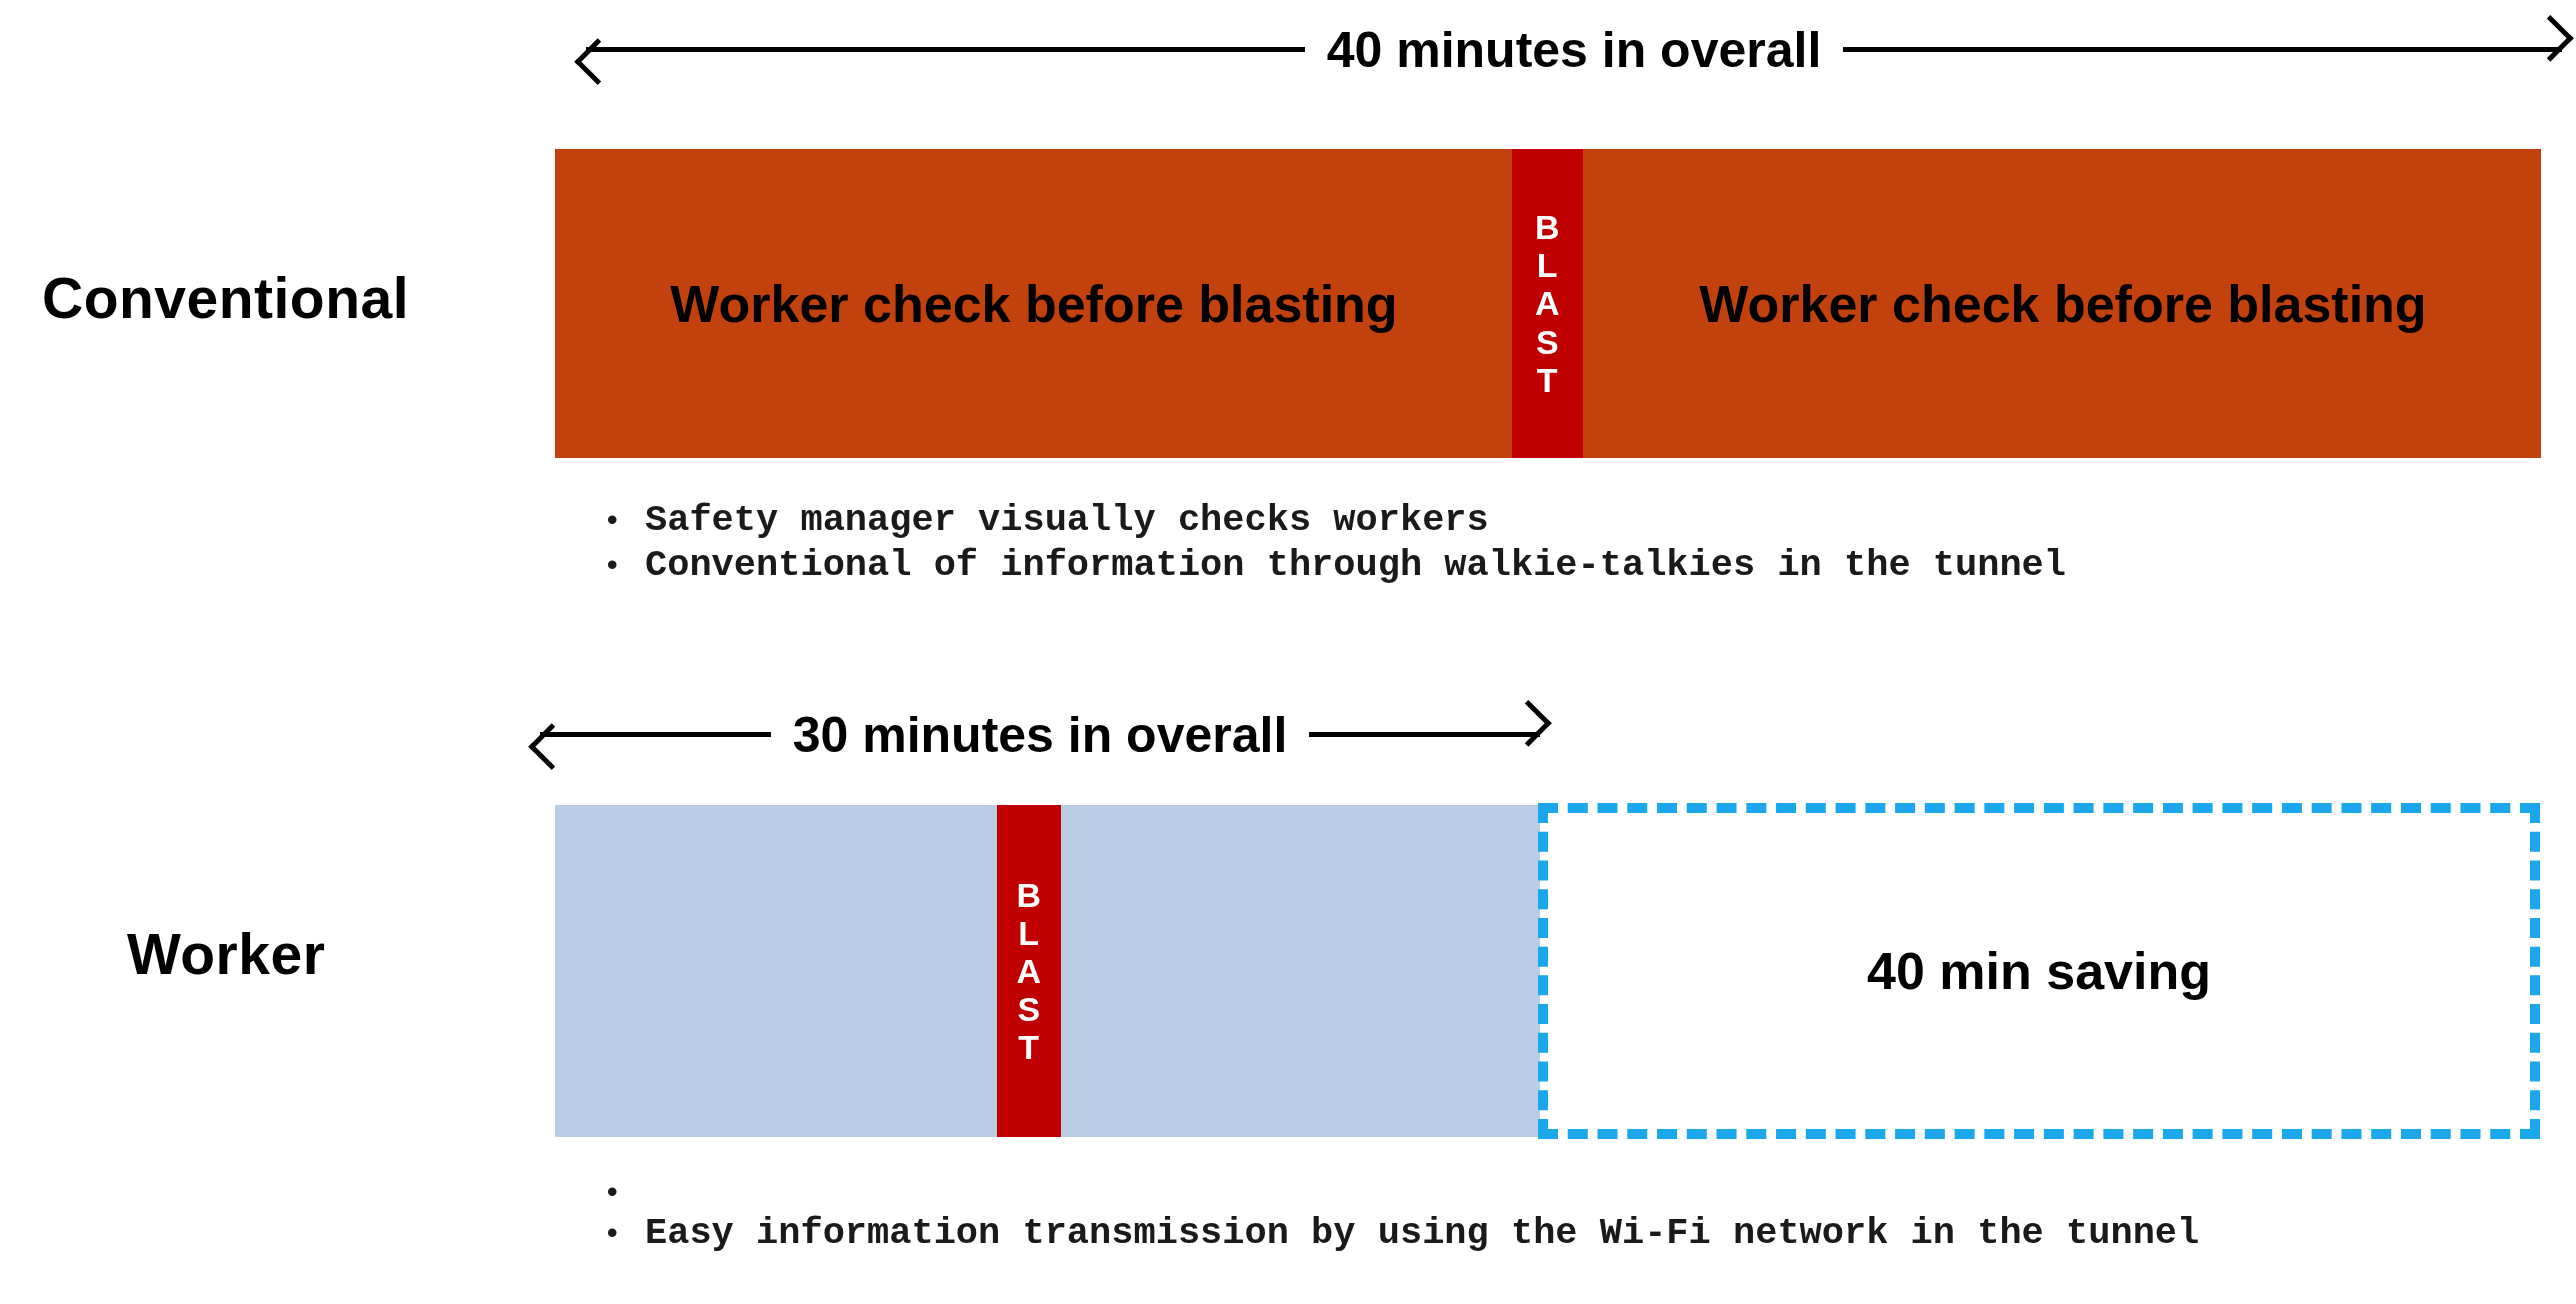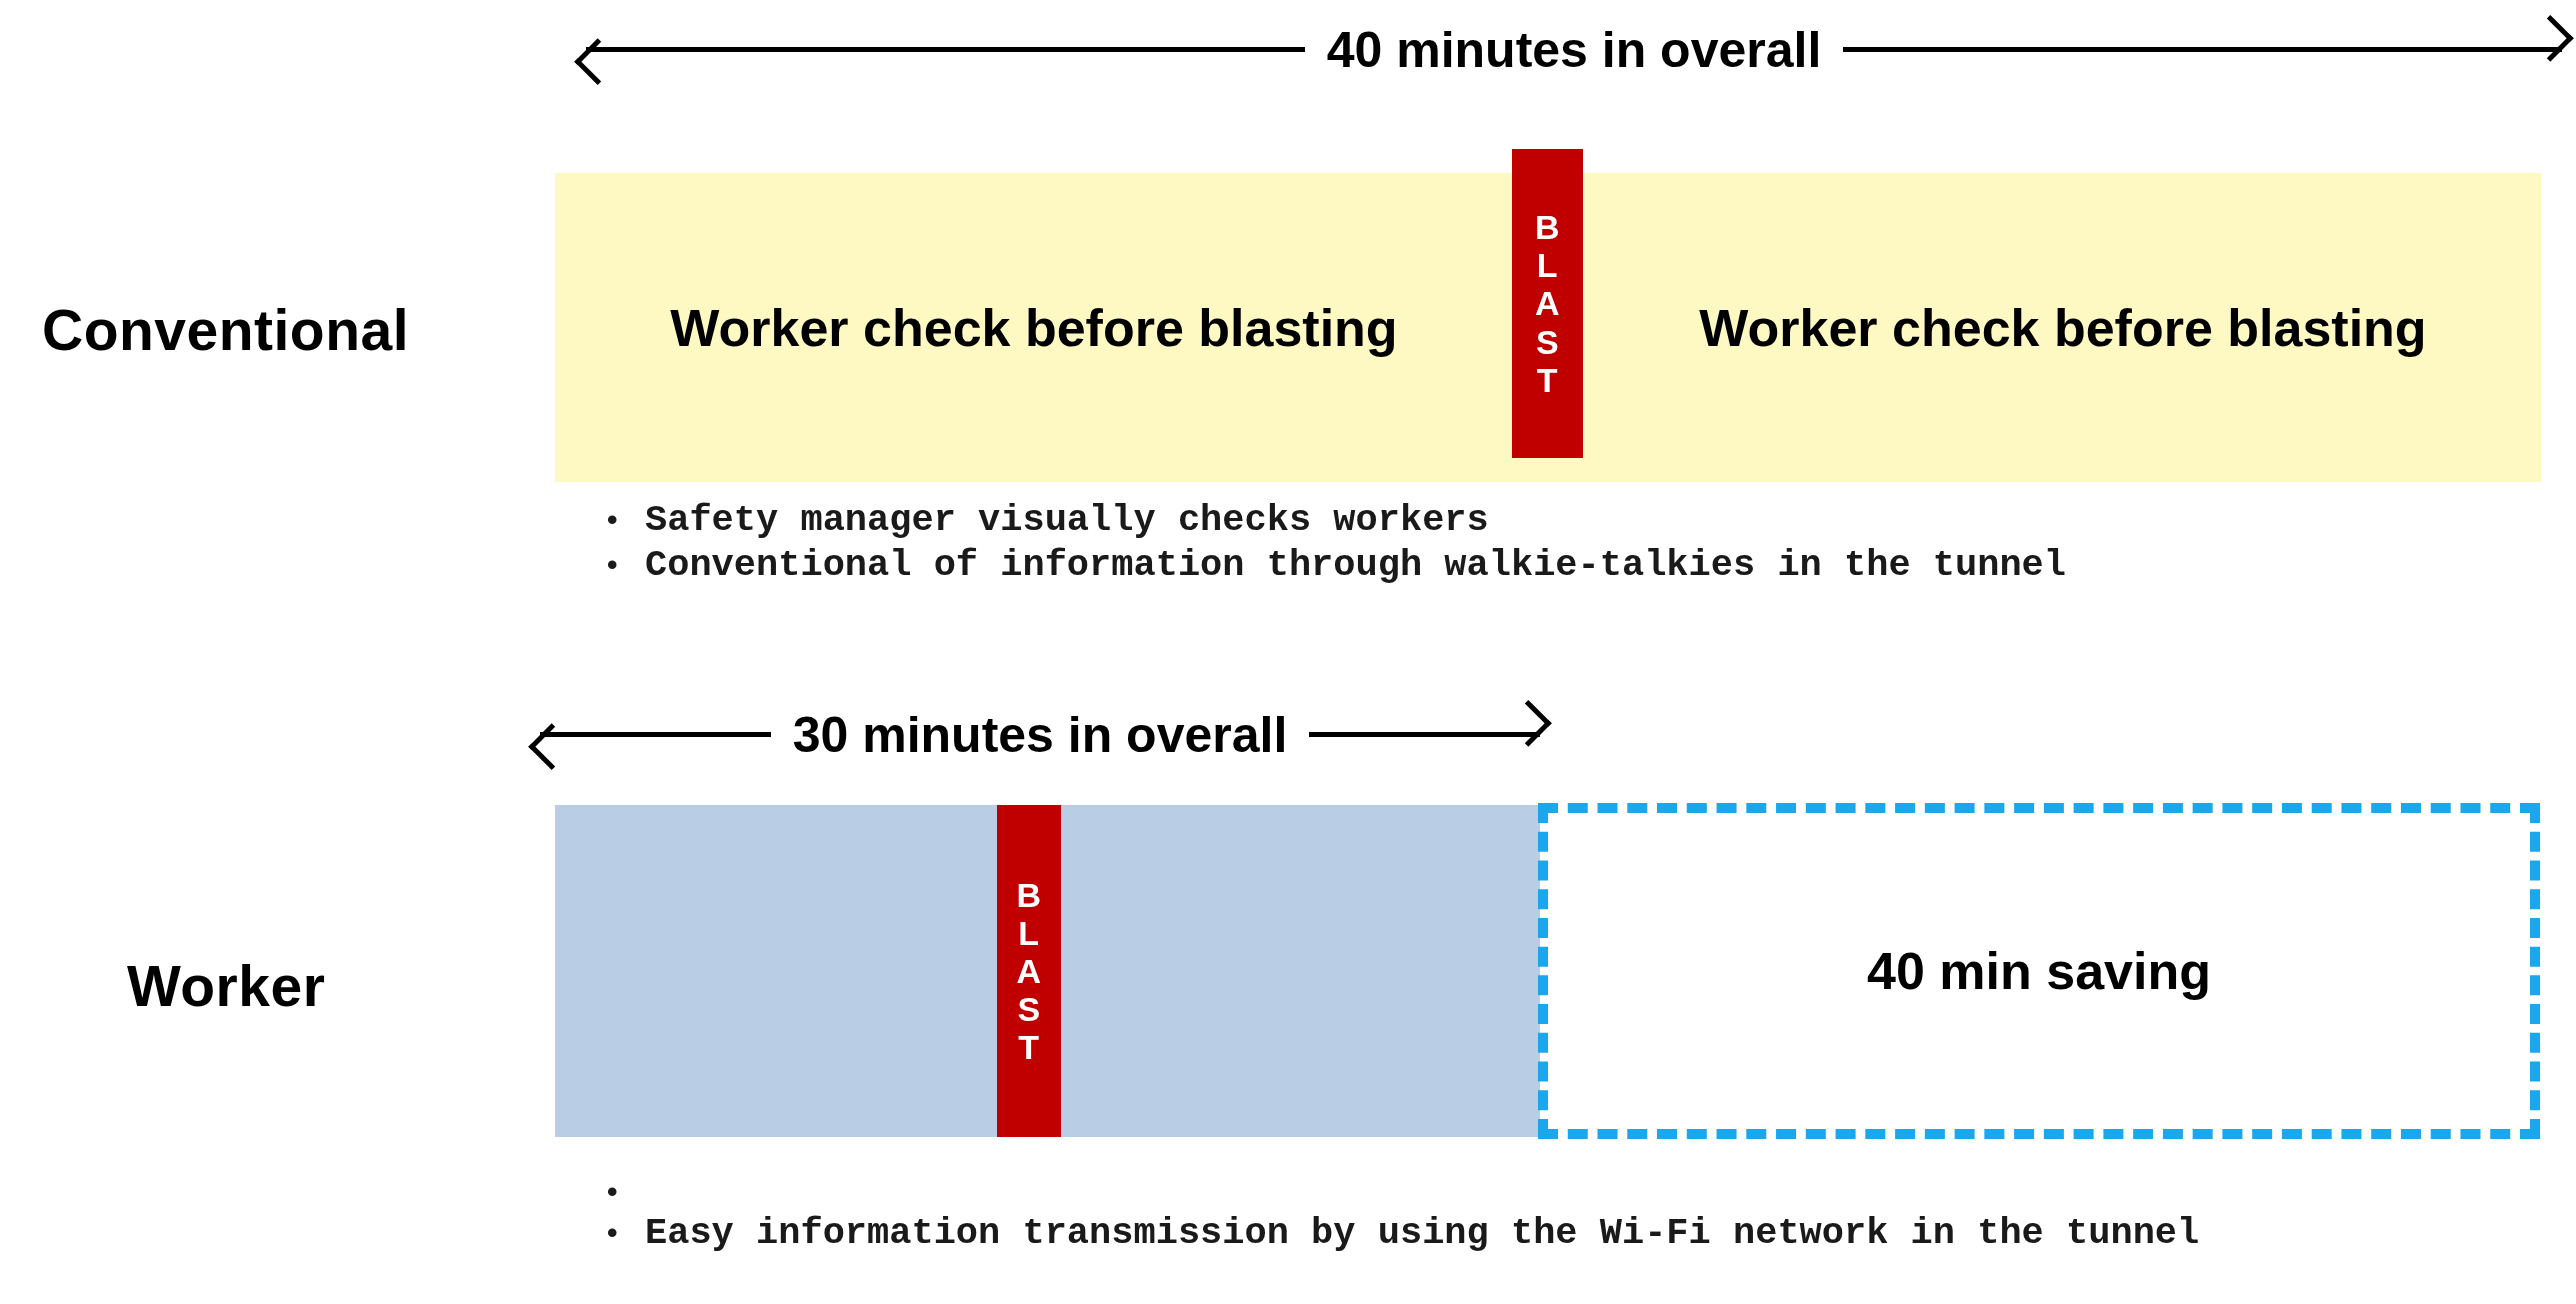--- a/index.html
+++ b/index.html
@@ -10,21 +10,21 @@
   body {
     width: 2576px;
     height: 1304px;
     position: relative;
     overflow: hidden;
     font-family: "Liberation Sans", sans-serif;
     color: #000000;
   }
 
   
-  .abs { position: absolute; margin-top: 32px; }
+  .abs { position: absolute; }
 
   
   .row-label {
     font-size: 57px;
     font-weight: bold;
     letter-spacing: 0.5px;
     color: #000;
     white-space: nowrap;
   }
 
@@ -70,21 +70,21 @@
     white-space: nowrap;
     padding: 0 22px;
     line-height: 1;
   }
 
   
   .bar {
     position: absolute;
     display: block;
   }
-  .bar-conventional { background: #fef9c3; margin-top: 24px; }
+  .bar-conventional { background: #c2410c; }
   .bar-present { background: #b9cde5; }
 
   .bar-seg-text {
     position: absolute;
     top: 0; bottom: 0;
     display: flex;
     align-items: center;
     justify-content: center;
     font-size: 52px;
     font-weight: bold;

